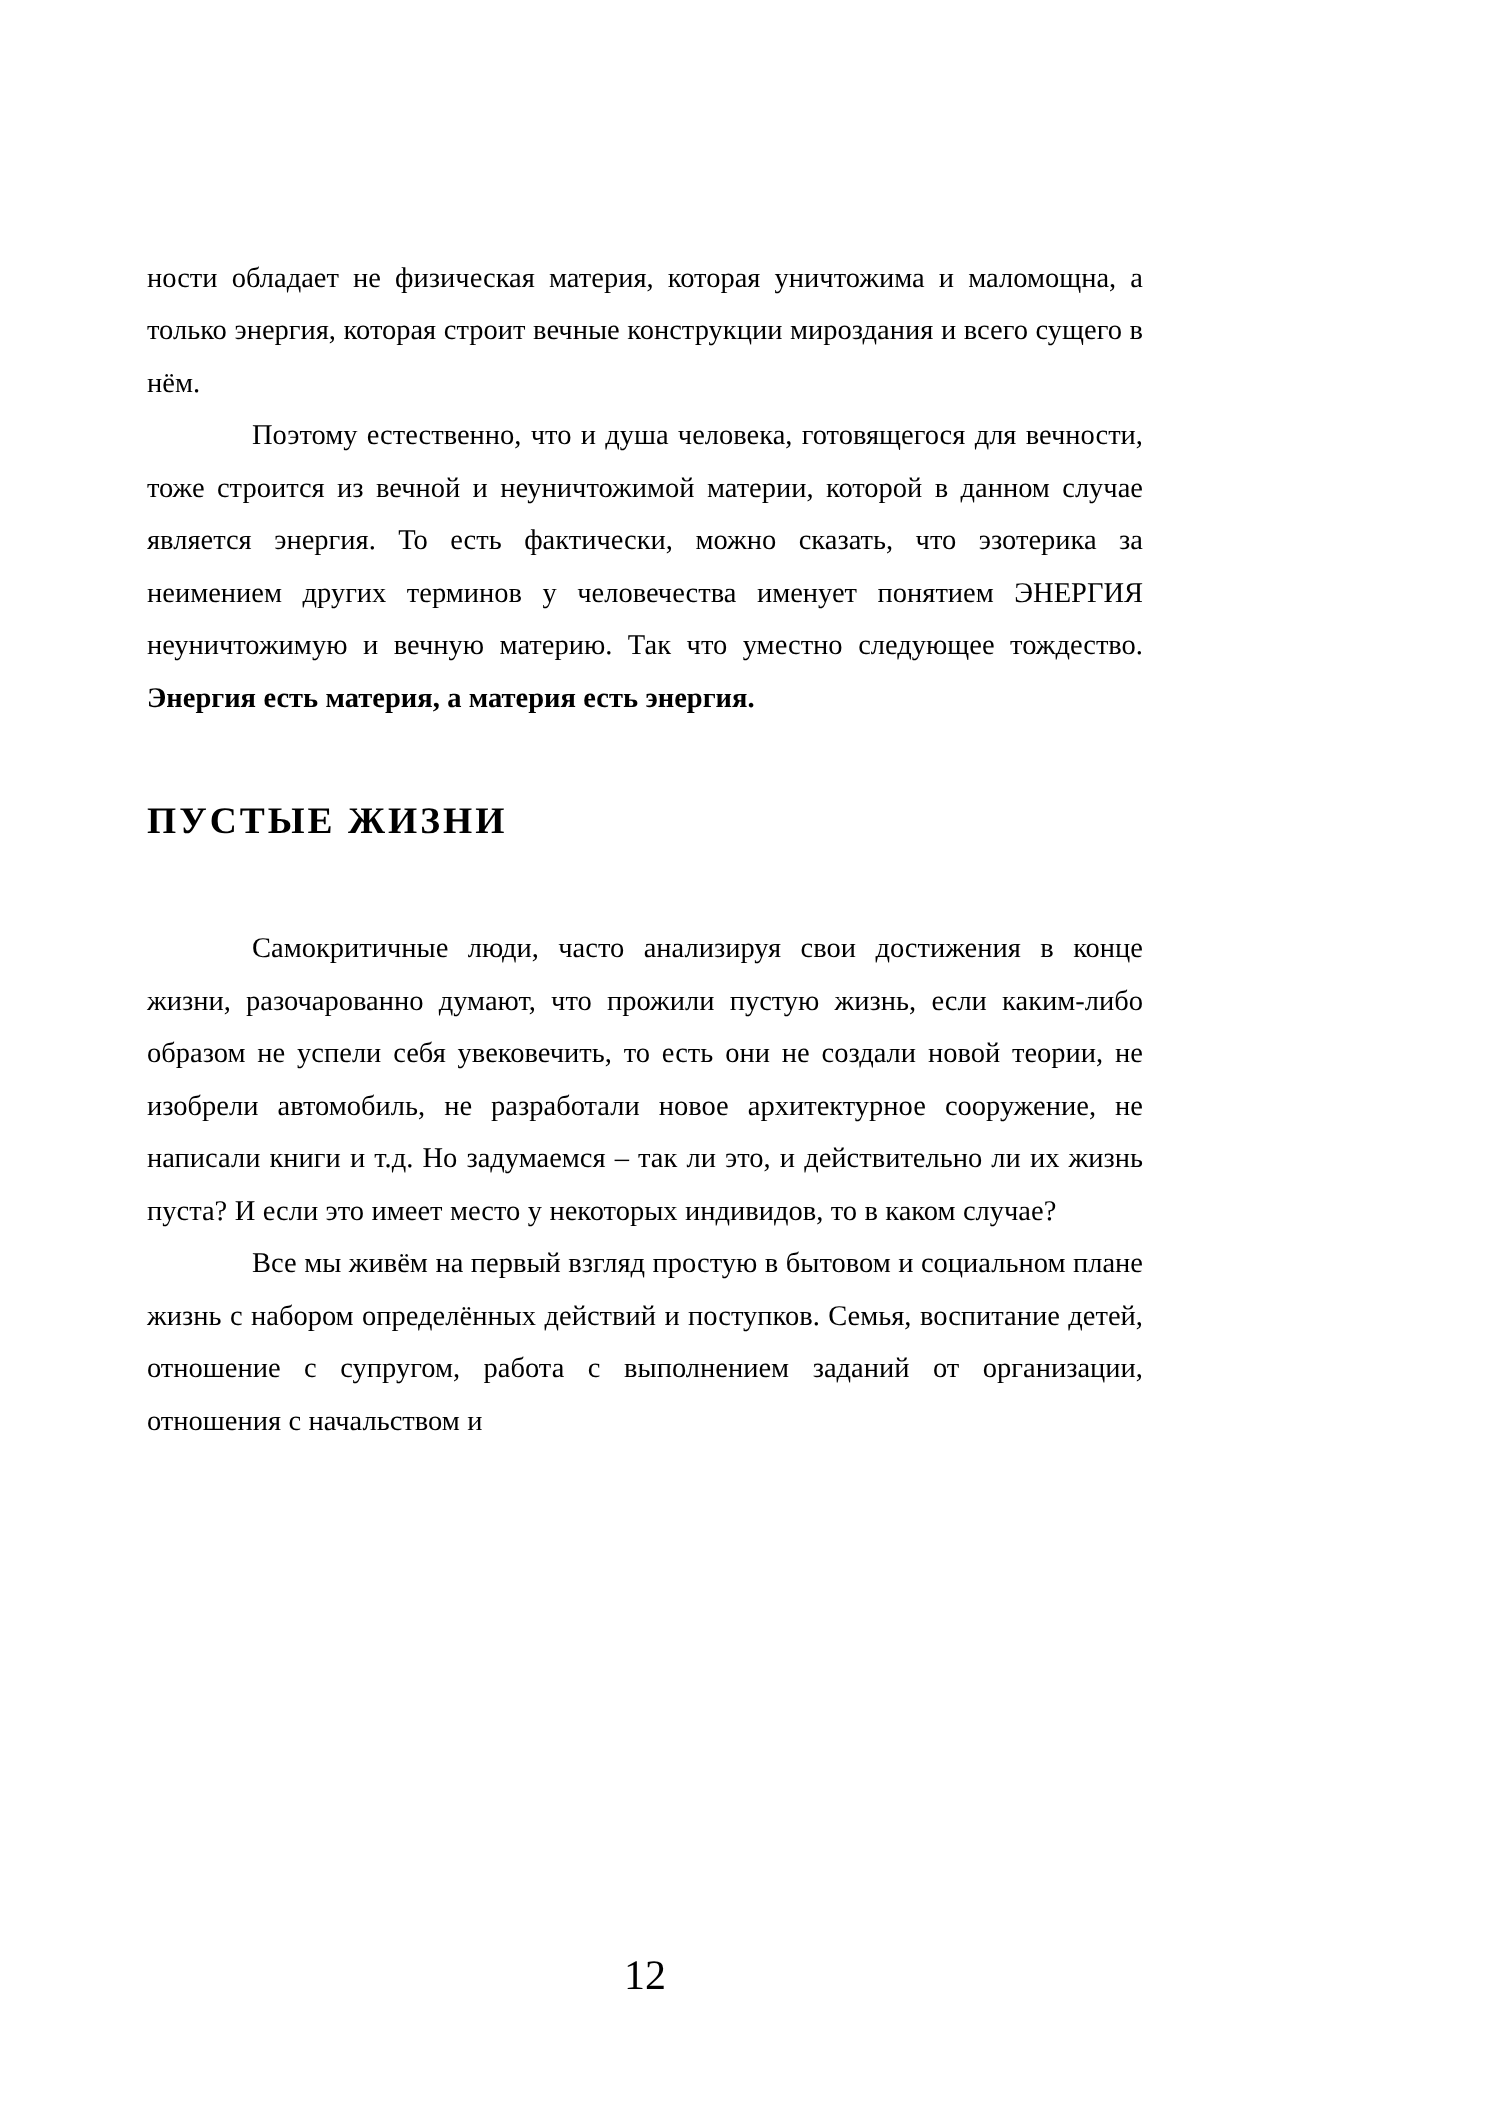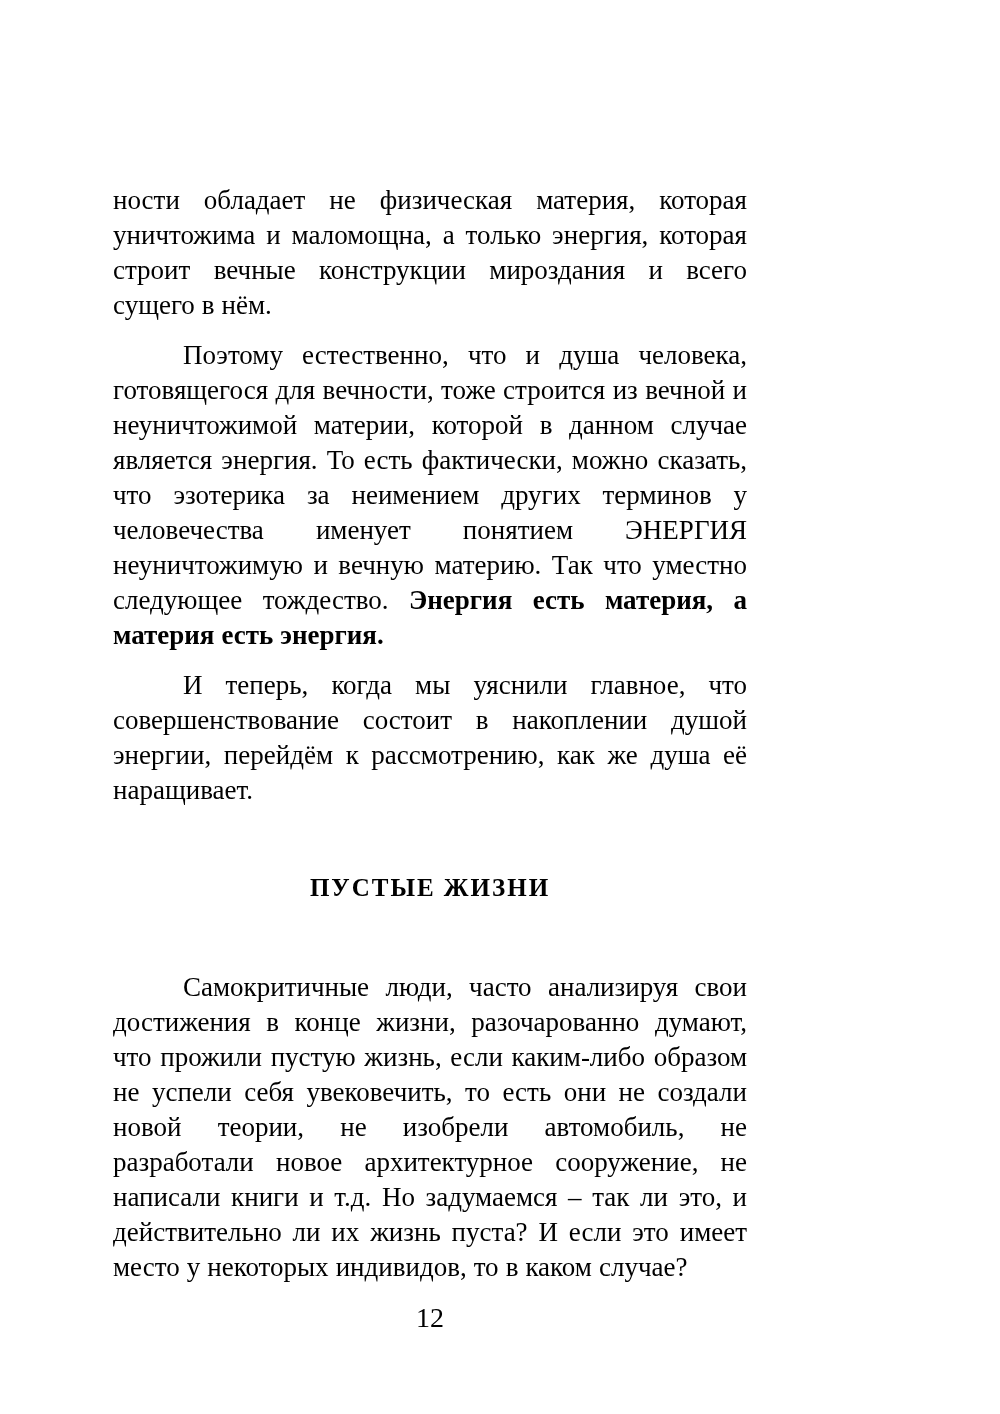--- a/index.html
+++ b/index.html
@@ -23,43 +23,43 @@
     height: 1414px;
     background: #ffffff;
   }
   .text-column {
     position: absolute;
     left: 98px;
     top: 168px;
     width: 664px;
   }
   p.para {
-    margin: 15px;
+    margin: 0;
     padding: 0;
-    font-size: 27px;
+    font-size: 19px;
     line-height: 35px;
     text-align: justify;
     text-justify: inter-word;
     text-indent: 70px;
     hyphens: manual;
     word-spacing: 0.01em;
   }
   p.para.no-indent {
     text-indent: 0;
   }
   b.bold-run {
     font-weight: bold;
   }
   h2.section-heading {
     margin: 0;
     padding: 0;
     font-size: 25px;
     line-height: 35px;
     font-weight: bold;
-    text-align: center;
+    text-align: left;
     letter-spacing: 2.0px;
     text-indent: 0;
   }
   .heading-spacer-top {
     height: 47px;
   }
   .heading-spacer-bottom {
     height: 50px;
   }
   .page-number {
@@ -76,28 +76,28 @@
 <body>
 
 <div class="page">
 
   <div class="text-column">
 
     <p class="para no-indent">ности обладает не физическая материя, которая уничтожима и маломощна, а только энергия, которая строит вечные конструкции мироздания и всего сущего в нём.</p>
 
     <p class="para"><span>Поэтому естественно, что и душа человека, готовящегося для вечности, тоже строится из вечной и неуничтожимой материи, которой в данном случае является энергия. То есть фактически, можно сказать, что эзотерика за неимением других терминов у человечества именует понятием ЭНЕРГИЯ неуничтожимую и вечную материю. Так что уместно следующее тождество. </span><b class="bold-run">Энергия есть материя, а материя есть энергия.</b></p>
 
-    <p class="para">И теперь, когда мы уяснили главное, что совершенствование состоит в накоплении душой энергии, перейдём к рассмотрению, как же душа её наращивает.</p>
 
     <div class="heading-spacer-top"></div>
 
     <h2 class="section-heading">ПУСТЫЕ ЖИЗНИ</h2>
 
     <div class="heading-spacer-bottom"></div>
 
     <p class="para">Самокритичные люди, часто анализируя свои достижения в конце жизни, разочарованно думают, что прожили пустую жизнь, если каким-либо образом не успели себя увековечить, то есть они не создали новой теории, не изобрели автомобиль, не разработали новое архитектурное сооружение, не написали книги  и т.д. Но задумаемся – так ли это, и действительно ли их жизнь пуста? И если это имеет место у некоторых индивидов, то в каком случае?</p>
 
+    <p class="para">Все мы живём на первый взгляд простую в бытовом и социальном плане жизнь с набором определённых действий и поступков. Семья, воспитание детей, отношение с супругом, работа с выполнением заданий от организации, отношения с начальством и</p>
 
   </div>
 
   <div class="page-number">12</div>
 
 </div>
 
 </body></html>

